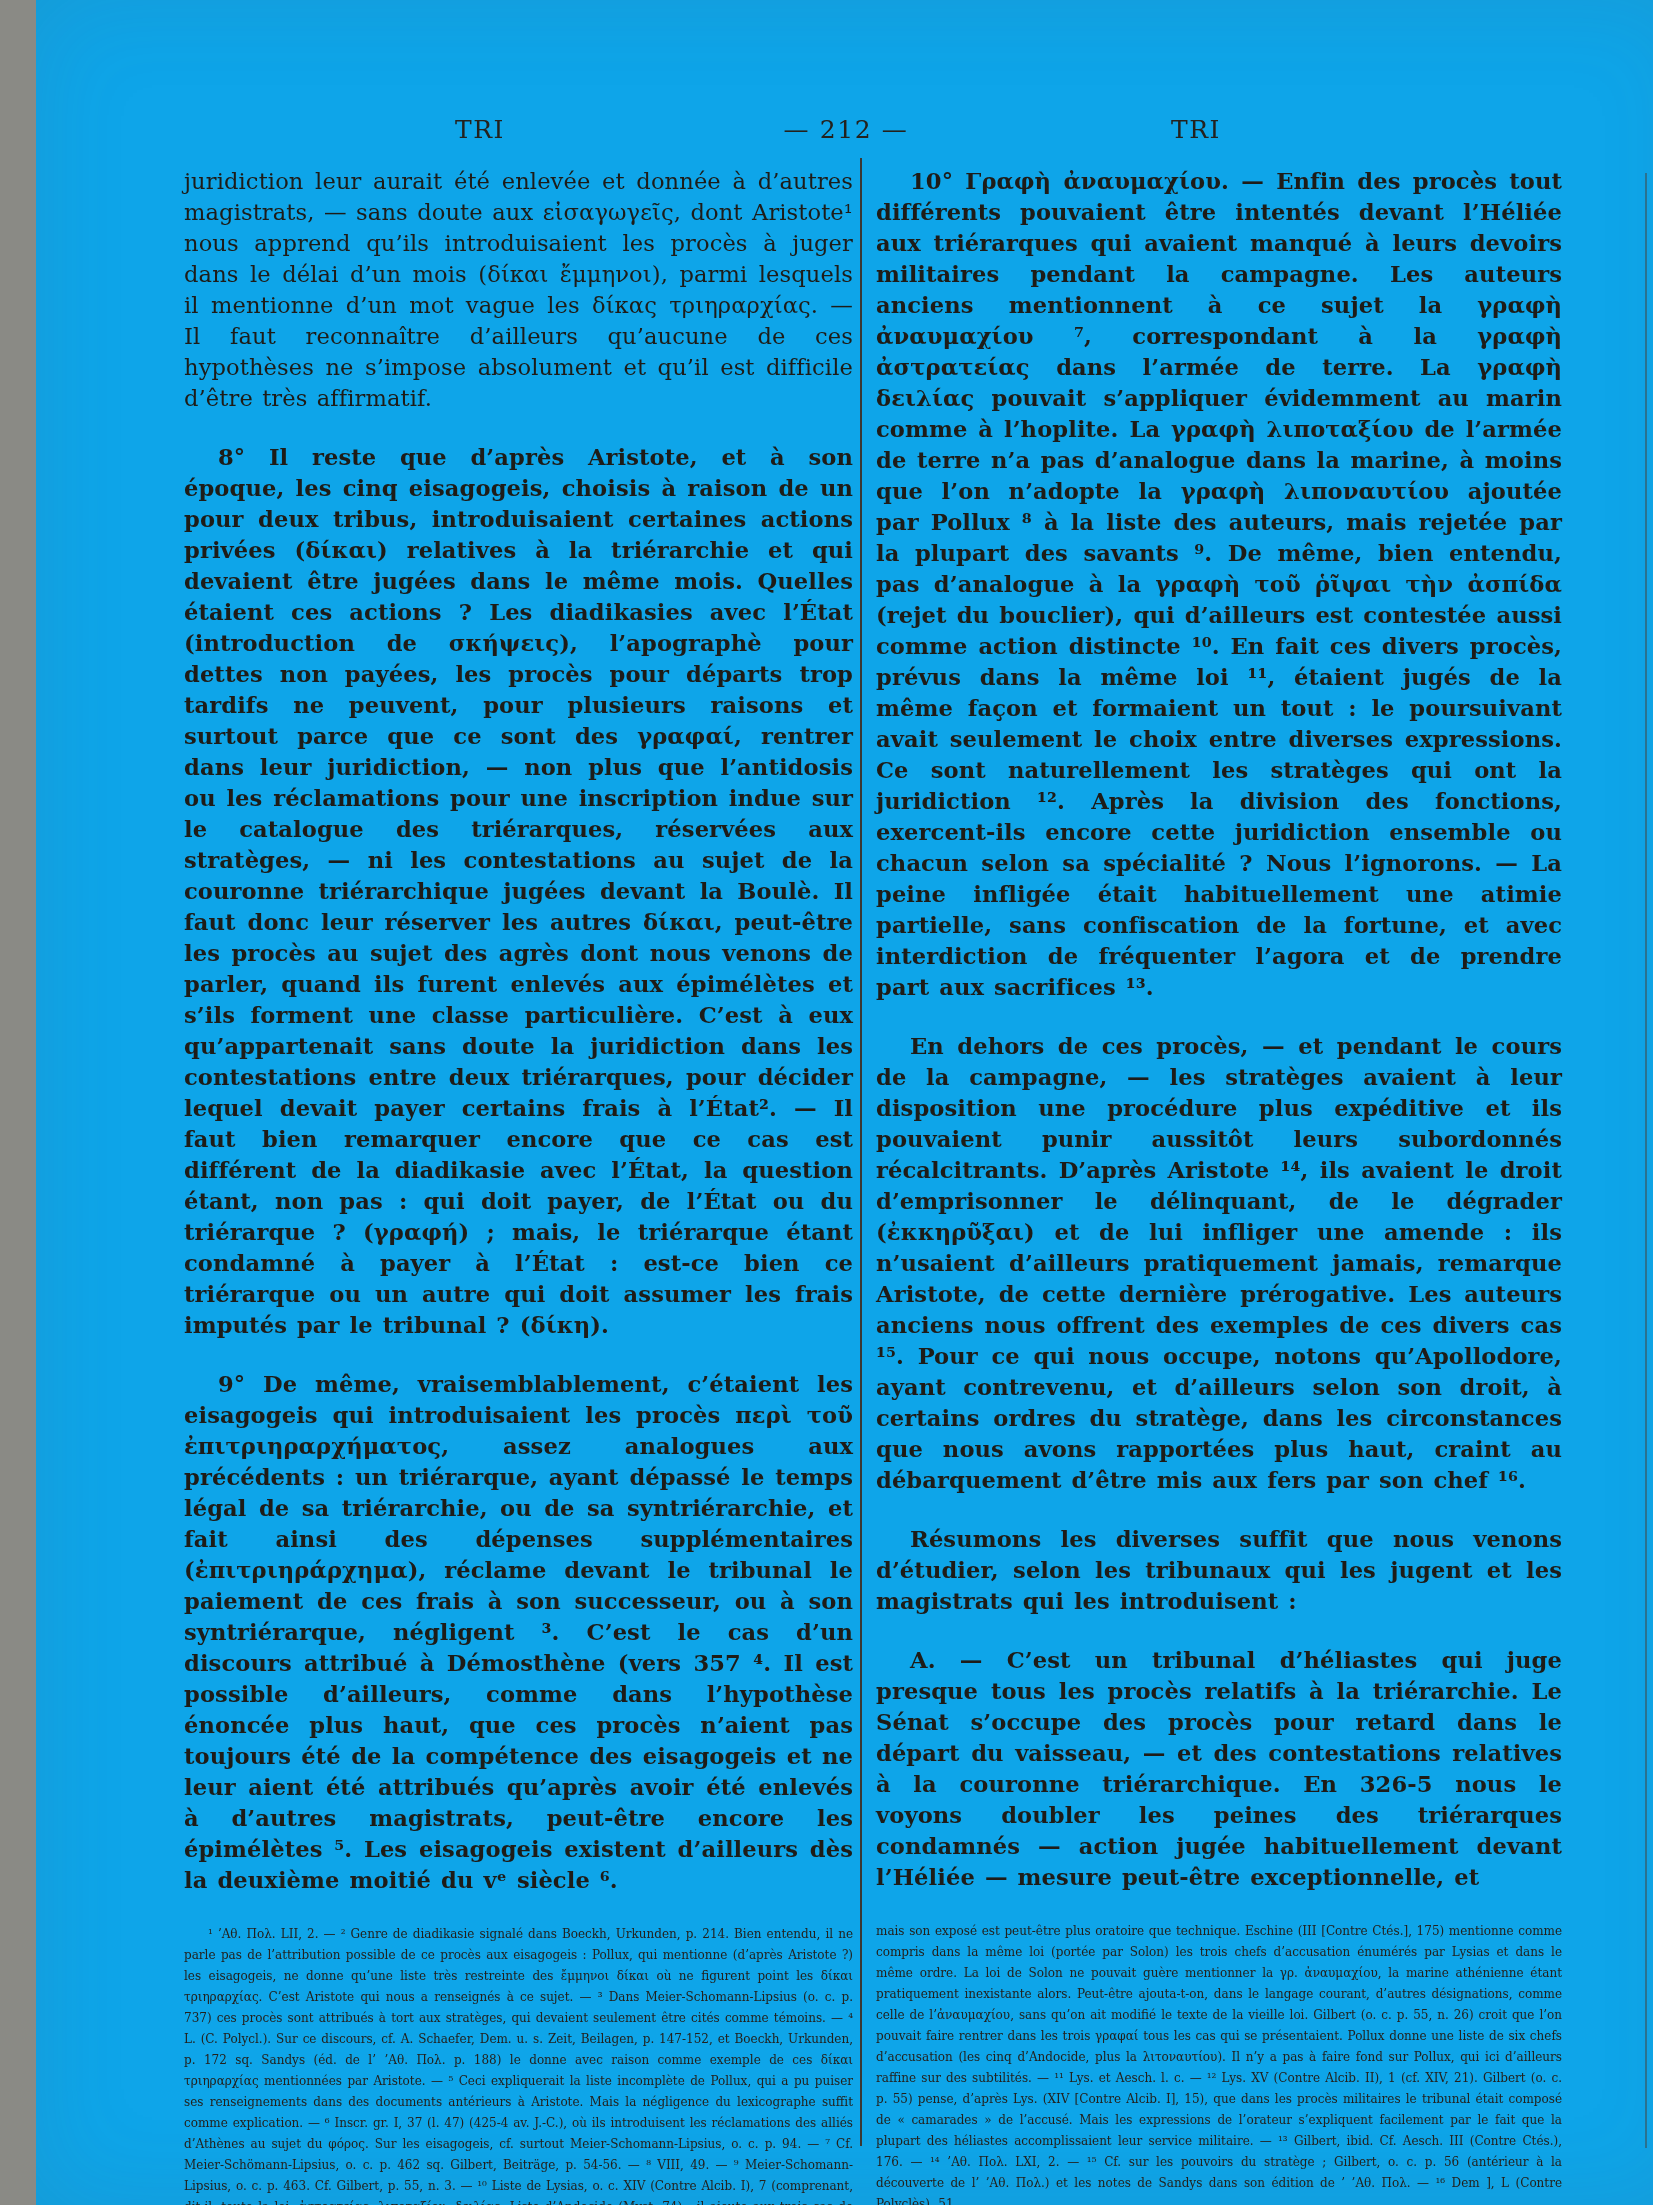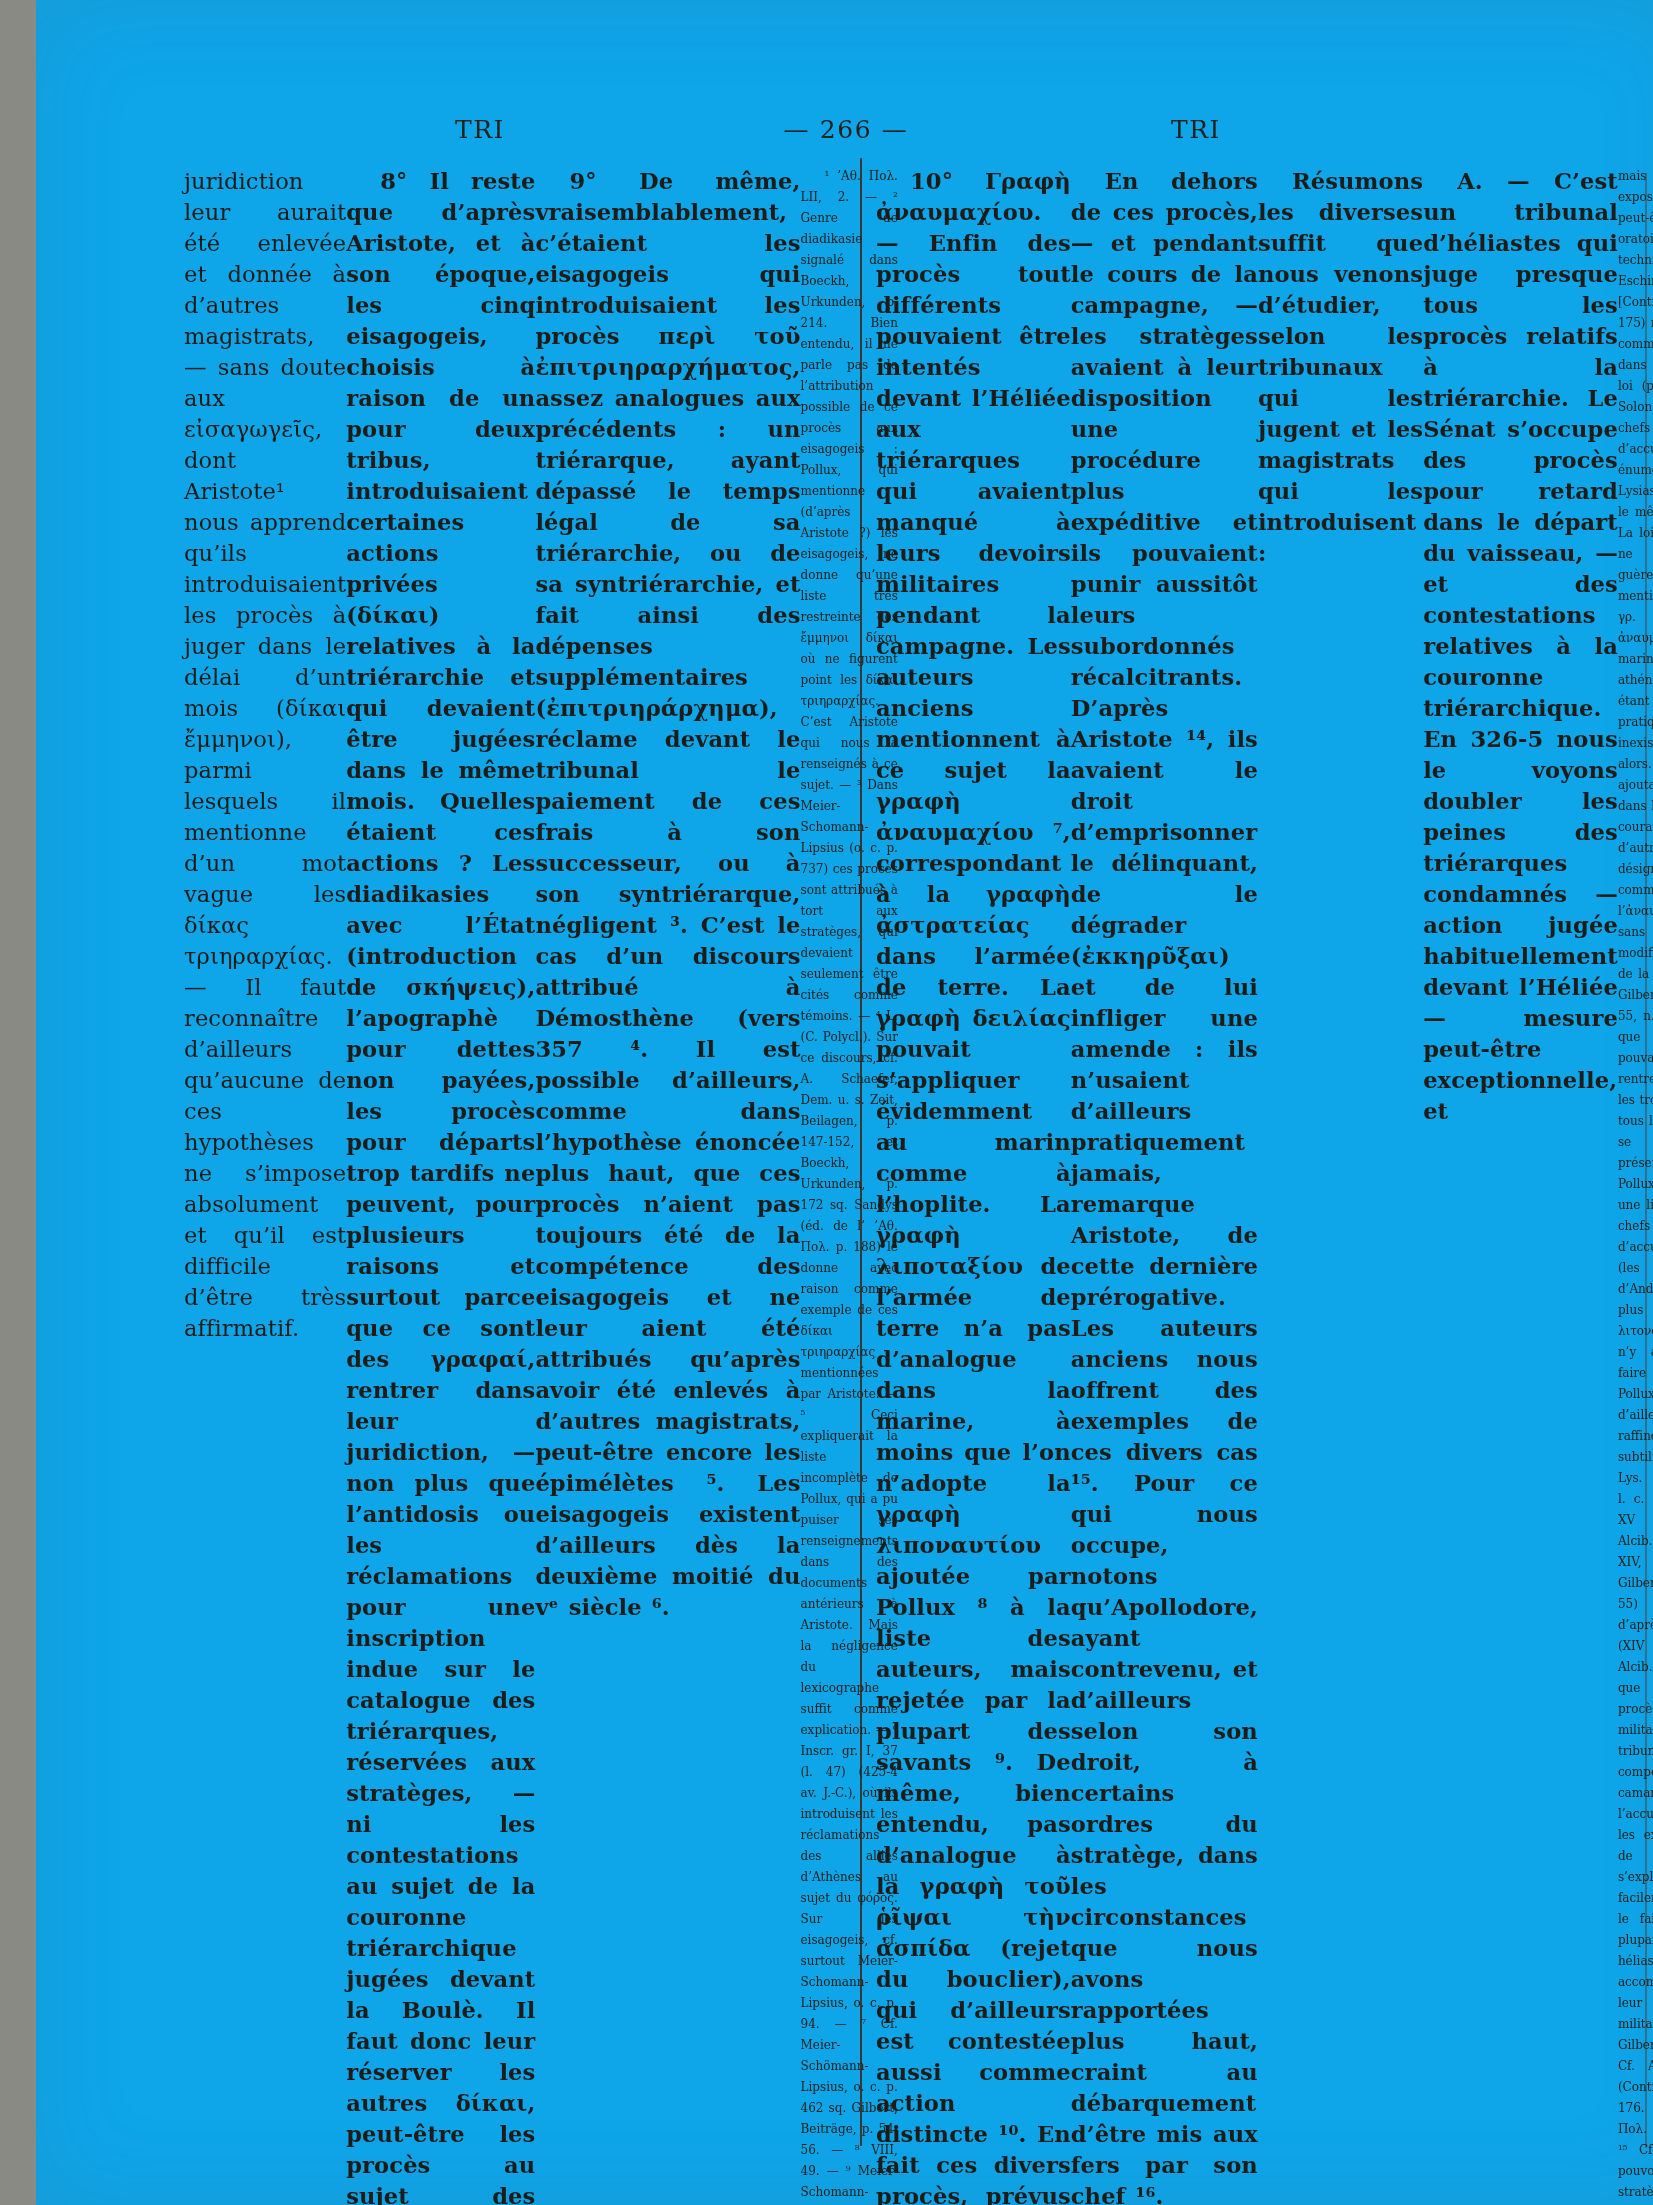--- a/index.html
+++ b/index.html
@@ -16,21 +16,21 @@
   
   .header span{position:absolute;top:115px;font-size:25px;letter-spacing:1.6px;color:#24221e;white-space:nowrap;}
   .rt-left{left:444px;transform:translateX(-50%);}
   .pagenum{left:810px;transform:translateX(-50%);letter-spacing:0.8px;}
   .rt-right{left:1160px;transform:translateX(-50%);}
   
   .column-divider{position:absolute;left:824px;top:158px;width:2.4px;height:1988px;background:#3b3833;}
   .page-edge{position:absolute;left:1609px;top:173px;width:1.6px;height:1975px;background:rgba(70,65,58,0.5);}
   
   .content{position:absolute;top:166px;left:0;right:0;height:1986px;}
-  .col{position:absolute;top:0;display:flex;}
+  .col{position:absolute;top:0;display:flex;flex-direction:column;gap:28px;}
   .col-left{left:148px;width:669px;height:1904px;}
   .col-right{left:840px;width:686px;height:1932px;}
   .para{
     margin:0;
     font-size:22.6px;line-height:31px;
     text-align:justify;
     word-spacing:0.09em;
     letter-spacing:0.1px;
   }
   .ind{text-indent:34px;font-weight:bold;}
@@ -43,21 +43,21 @@
   }
   .fn-ind{text-indent:24px;}
 </style>
 </head>
 <body>
 
 <div class="page">
 
   <div class="header">
     <span class="rt-left">TRI</span>
-    <span class="pagenum">— 266 —</span>
+    <span class="pagenum">— 212 —</span>
     <span class="rt-right">TRI</span>
   </div>
 
   <div class="column-divider"></div>
   <div class="page-edge"></div>
 
   <div class="content">
 
     <section class="col col-left">
       <p class="para">juridiction leur aurait été enlevée et donnée à d’autres magistrats, — sans doute aux εἰσαγωγεῖς, dont Aristote¹ nous apprend qu’ils introduisaient les procès à juger dans le délai d’un mois (δίκαι ἔμμηνοι), parmi lesquels il mentionne d’un mot vague les δίκας τριηραρχίας. — Il faut reconnaître d’ailleurs qu’aucune de ces hypothèses ne s’impose absolument et qu’il est difficile d’être très affirmatif.</p>

